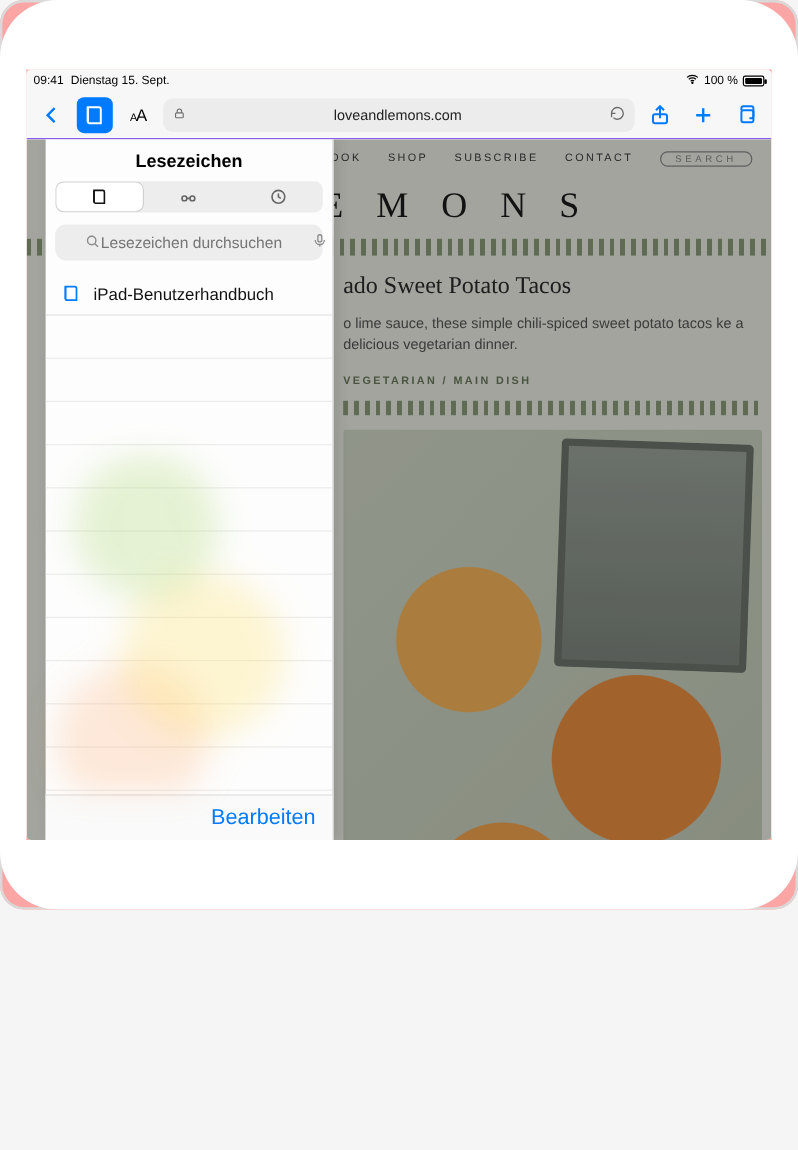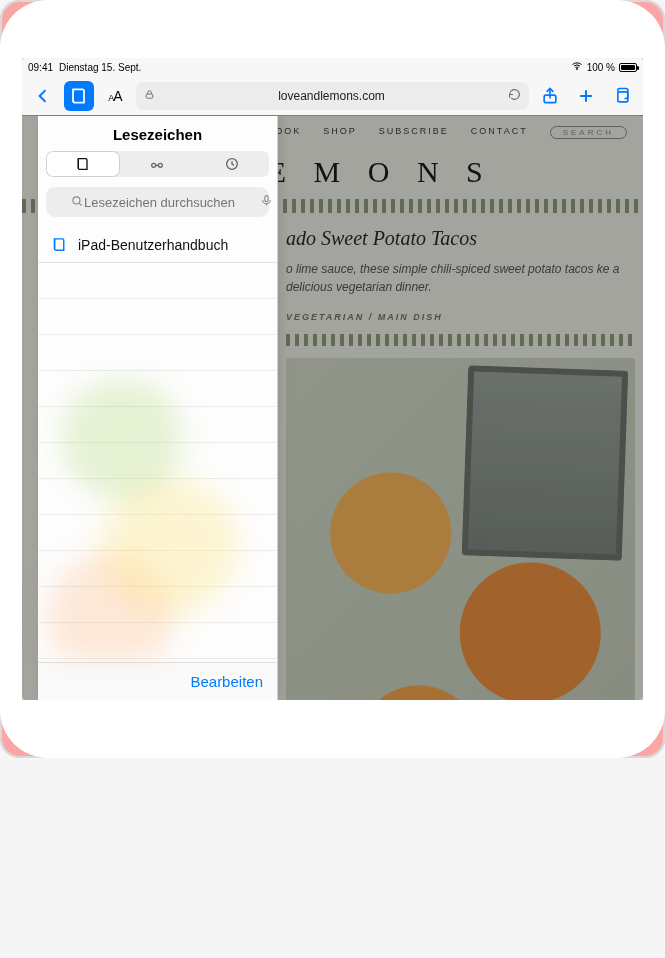--- a/index.html
+++ b/index.html
@@ -83,21 +83,21 @@
   .site-nav .search-pill {
     border:1px solid #888; border-radius:12px; padding:1px 12px; font-size:8px;
     letter-spacing:3px; color:#888;
   }
   .site-title {
     font-family: Georgia, "Times New Roman", serif;
     font-size:30px; letter-spacing:10px; text-align:center; margin:6px 0 10px;
     color:#1a1a1a;
   }
   .site-rule { height:14px; background: repeating-linear-gradient(90deg,#8a9a7a 0 4px, transparent 4px 9px); margin:0 0 14px 0;}
-  .page-inner { padding: 0 8px 0 24px; margin-left:240px;font-style:italic; }
+  .page-inner { padding: 0 8px 0 24px; margin-left:240px; }
   .recipe-title {
     font-family: Georgia, serif; font-size:20px; color:#2a2a2a; margin-bottom:10px;
   }
   .recipe-desc { font-size:12px; color:#555; line-height:1.5; }
   .recipe-tags { margin-top:16px; font-size:9px; letter-spacing:2px; color:#6a7a5c; font-weight:600;}
   .recipe-rule { height:12px; background: repeating-linear-gradient(90deg,#8a9a7a 0 4px, transparent 4px 9px); margin:12px 0;}
   .photo {
     margin-top:6px; height:500px;
     background:
       radial-gradient(circle at 30% 35%, #f4b35a 0 60px, transparent 61px),
@@ -141,21 +141,21 @@
   .sb-list { flex:1; overflow:hidden; }
   .sb-row {
     display:flex; align-items:center; gap:10px; height:36px;
     padding:0 12px; border-bottom:1px solid #e3e3e3; font-size:14px; color:#111;
   }
   .sb-row .left-ico { width:18px; display:flex; justify-content:center; color:#007aff;}
   .sb-row .chev { margin-left:auto; color:#c0c0c0; font-size:12px;}
   .sb-empty-row { height:36px; border-bottom:1px solid #ececec; }
   .sb-footer {
     height:38px; display:flex; align-items:center; justify-content:flex-end;
-    padding:0 14px; color:#007aff; font-size:15px; border-top:1px solid #e0e0e0;
+    padding:0 14px; color:#007aff; font-size:18px; border-top:1px solid #e0e0e0;
     background:rgba(250,250,250,0.95);
   }
   .blur-blobs {
     position:absolute; left:0; right:0; bottom:40px; top:260px; pointer-events:none;
     background:
       radial-gradient(circle at 35% 22%, rgba(160,210,90,0.25) 0 50px, transparent 70px),
       radial-gradient(circle at 55% 60%, rgba(255,220,80,0.25) 0 55px, transparent 80px),
       radial-gradient(circle at 30% 85%, rgba(255,160,90,0.22) 0 50px, transparent 75px);
     filter: blur(12px);
   }

